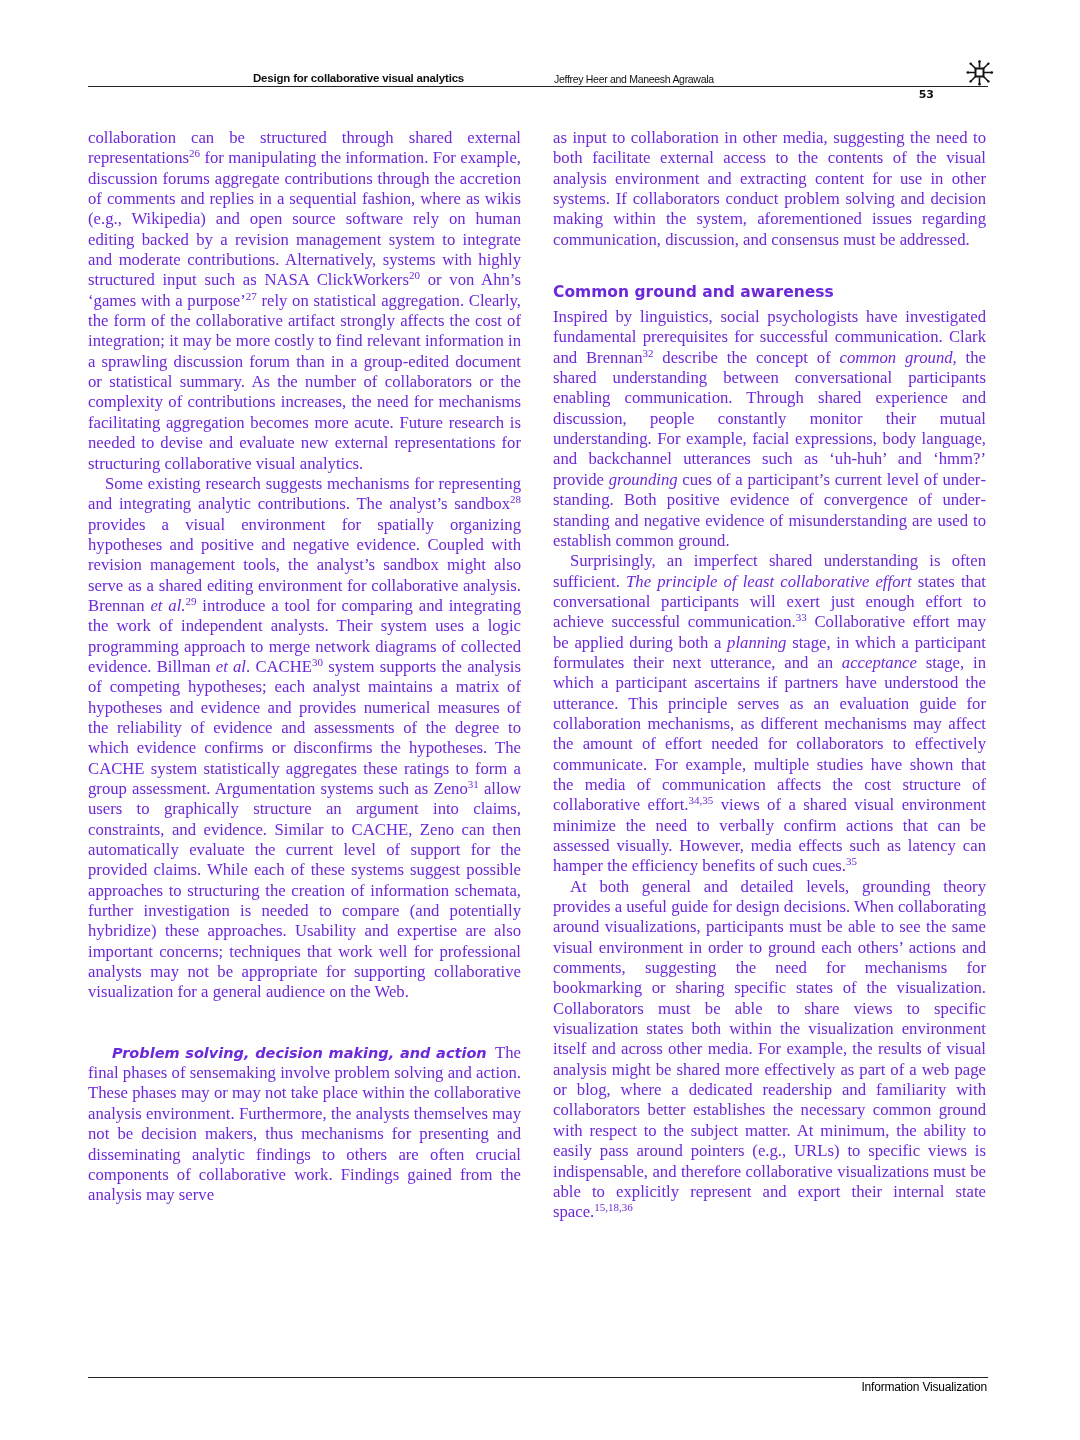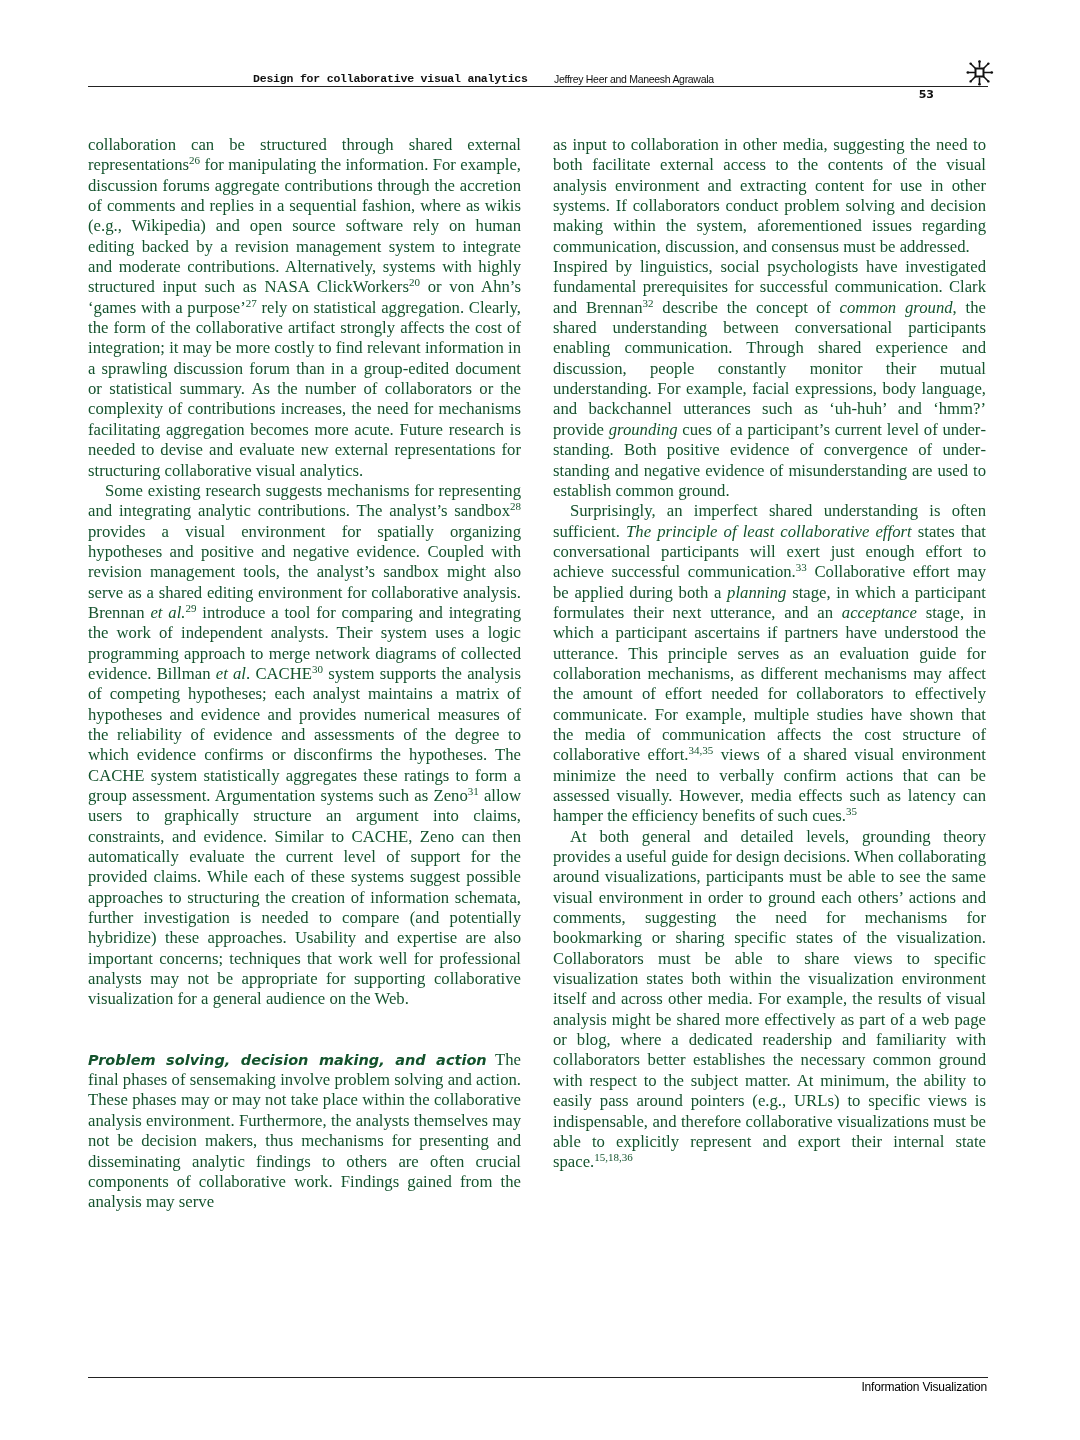--- a/index.html
+++ b/index.html
@@ -1,31 +1,31 @@
 <!DOCTYPE html>
 <html><head>
 <meta charset="utf-8">
 <style>
   html, body { margin: 0; padding: 0; background: #ffffff; }
   body { width: 1080px; height: 1440px; position: relative; overflow: hidden; color: #1a1a1a; }
   .header { position: absolute; left: 88px; top: 60px; width: 900px; height: 46px; }
   .header-rule { position: absolute; left: 88px; top: 86px; width: 900px; height: 0; border-top: 1.3px solid #222; }
-  .running-title { position: absolute; left: 253px; top: 72px; font-family: Liberation Mono, monospace; font-weight: bold; font-size: 11.5px; letter-spacing: -0.2px; color: #111; white-space: nowrap; }
+  .running-title { position: absolute; left: 253px; top: 72px; font-family: Liberation Sans, sans-serif; font-weight: bold; font-size: 11.5px; letter-spacing: -0.2px; color: #111; white-space: nowrap; }
   .running-authors { position: absolute; left: 554px; top: 73px; font-family: "Liberation Sans", sans-serif; font-size: 10.5px; letter-spacing: -0.3px; color: #111; white-space: nowrap; }
   .logo { position: absolute; left: 966px; top: 60px; width: 28px; height: 26px; }
   .page-number { position: absolute; left: 912px; top: 88px; width: 22px; text-align: right; font-family: "DejaVu Sans", sans-serif; font-weight: bold; font-size: 11px; color: #111; }
 
-  .column { position: absolute; top: 135px; width: 433px; font-family: "Liberation Serif", serif; font-size: 16.7px; line-height: 20.35px; text-align: justify; color: #14532d; hyphens: manual; }
+  .column { position: absolute; top: 128px; width: 433px; font-family: "Liberation Serif", serif; font-size: 16.7px; line-height: 20.35px; text-align: justify; color: #6d28d9; hyphens: manual; }
   .col-left { left: 88px; }
   .col-right { left: 553px; }
   .column p { margin: 0; }
   .indent { text-indent: 17px; }
   sup { font-size: 11px; line-height: 0; vertical-align: 6px; }
   .gap-para { margin-top: 40px !important; }
-  .run-in { font-family: "DejaVu Sans", sans-serif; font-weight: bold; font-style: italic; font-size: 14.5px; }
+  .run-in { font-family: "DejaVu Sans", sans-serif; font-weight: bold; font-style: italic; font-size: 14.5px; margin-left: 24px; }
   .section-heading { font-family: "DejaVu Sans", sans-serif; font-weight: bold; font-size: 15.5px; margin: 32px 0 5px 0; text-align: left; line-height: 20px; }
 
   .footer-rule { position: absolute; left: 88px; top: 1377px; width: 900px; height: 0; border-top: 1.2px solid #222; }
   .footer-journal { position: absolute; right: 93px; top: 1380px; font-family: "Liberation Sans", sans-serif; font-size: 12px; letter-spacing: -0.2px; color: #000000; }
 </style>
 </head>
 <body>
 
 <div class="header"></div>
 <span class="running-title">Design for collaborative visual analytics</span>
@@ -62,20 +62,21 @@
   <p><span>collaboration can be structured through shared external representations</span><sup>26</sup><span> for manipulating the information. For example, discussion forums aggregate contributions through the accretion of comments and replies in a sequential fashion, where as wikis (e.g., Wikipedia) and open source software rely on human editing backed by a revision management system to integrate and moderate contributions. Alternatively, systems with highly struc­tured input such as NASA ClickWorkers</span><sup>20</sup><span> or von Ahn’s ‘games with a purpose’</span><sup>27</sup><span> rely on statistical aggregation. Clearly, the form of the collaborative artifact strongly affects the cost of integration; it may be more costly to find relevant information in a sprawling discussion forum than in a group-edited document or statistical summary. As the number of collaborators or the complexity of contributions increases, the need for mechanisms facili­tating aggregation becomes more acute. Future research is needed to devise and evaluate new external representa­tions for structuring collaborative visual analytics.</span></p>
 
   <p class="indent"><span>Some existing research suggests mechanisms for repre­senting and integrating analytic contributions. The analyst’s sandbox</span><sup>28</sup><span> provides a visual environment for spatially organizing hypotheses and positive and nega­tive evidence. Coupled with revision management tools, the analyst’s sandbox might also serve as a shared editing environment for collaborative analysis. Brennan </span><em>et al.</em><sup>29</sup><span> introduce a tool for comparing and integrating the work of independent analysts. Their system uses a logic program­ming approach to merge network diagrams of collected evidence. Billman </span><em>et al</em><span>. CACHE</span><sup>30</sup><span> system supports the analysis of competing hypotheses; each analyst main­tains a matrix of hypotheses and evidence and provides numerical measures of the reliability of evidence and assessments of the degree to which evidence confirms or disconfirms the hypotheses. The CACHE system statis­tically aggregates these ratings to form a group assess­ment. Argumentation systems such as Zeno</span><sup>31</sup><span> allow users to graphically structure an argument into claims, constraints, and evidence. Similar to CACHE, Zeno can then automatically evaluate the current level of support for the provided claims. While each of these systems suggest possible approaches to structuring the creation of information schemata, further investigation is needed to compare (and potentially hybridize) these approaches. Usability and expertise are also important concerns; tech­niques that work well for professional analysts may not be appropriate for supporting collaborative visualization for a general audience on the Web.</span></p>
 
   <p class="gap-para"><span class="run-in">Problem solving, decision making, and action</span><span> The final phases of sensemaking involve problem solving and action. These phases may or may not take place within the collaborative analysis environment. Furthermore, the analysts themselves may not be decision makers, thus mechanisms for presenting and disseminating analytic findings to others are often crucial components of collab­orative work. Findings gained from the analysis may serve</span></p>
 </div>
 
 <div class="column col-right">
   <p><span>as input to collaboration in other media, suggesting the need to both facilitate external access to the contents of the visual analysis environment and extracting content for use in other systems. If collaborators conduct problem solving and decision making within the system, afore­mentioned issues regarding communication, discussion, and consensus must be addressed.</span></p>
 
+  <div class="section-heading">Common ground and awareness</div>
 
   <p><span>Inspired by linguistics, social psychologists have investi­gated fundamental prerequisites for successful commu­nication. Clark and Brennan</span><sup>32</sup><span> describe the concept of </span><em>common ground</em><span>, the shared understanding between conversational participants enabling communication. Through shared experience and discussion, people constantly monitor their mutual understanding. For example, facial expressions, body language, and back­channel utterances such as ‘uh-huh’ and ‘hmm?’ provide </span><em>grounding</em><span> cues of a participant’s current level of under­standing. Both positive evidence of convergence of under­standing and negative evidence of misunderstanding are used to establish common ground.</span></p>
 
   <p class="indent"><span>Surprisingly, an imperfect shared understanding is often sufficient. </span><em>The principle of least collaborative effort</em><span> states that conversational participants will exert just enough effort to achieve successful communication.</span><sup>33</sup><span> Collabora­tive effort may be applied during both a </span><em>planning</em><span> stage, in which a participant formulates their next utterance, and an </span><em>acceptance</em><span> stage, in which a participant ascertains if partners have understood the utterance. This principle serves as an evaluation guide for collaboration mecha­nisms, as different mechanisms may affect the amount of effort needed for collaborators to effectively commu­nicate. For example, multiple studies have shown that the media of communication affects the cost structure of collaborative effort.</span><sup>34,35</sup><span> views of a shared visual environ­ment minimize the need to verbally confirm actions that can be assessed visually. However, media effects such as latency can hamper the efficiency benefits of such cues.</span><sup>35</sup></p>
 
   <p class="indent"><span>At both general and detailed levels, grounding theory provides a useful guide for design decisions. When collab­orating around visualizations, participants must be able to see the same visual environment in order to ground each others’ actions and comments, suggesting the need for mechanisms for bookmarking or sharing specific states of the visualization. Collaborators must be able to share views to specific visualization states both within the visu­alization environment itself and across other media. For example, the results of visual analysis might be shared more effectively as part of a web page or blog, where a dedi­cated readership and familiarity with collaborators better establishes the necessary common ground with respect to the subject matter. At minimum, the ability to easily pass around pointers (e.g., URLs) to specific views is indispens­able, and therefore collaborative visualizations must be able to explicitly represent and export their internal state space.</span><sup>15,18,36</sup></p>
 </div>
 
 <div class="footer-rule"></div>
 <span class="footer-journal">Information Visualization</span>

